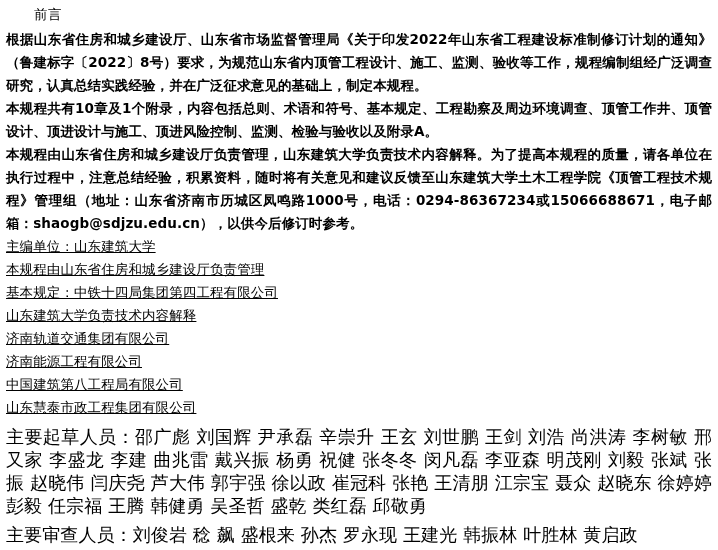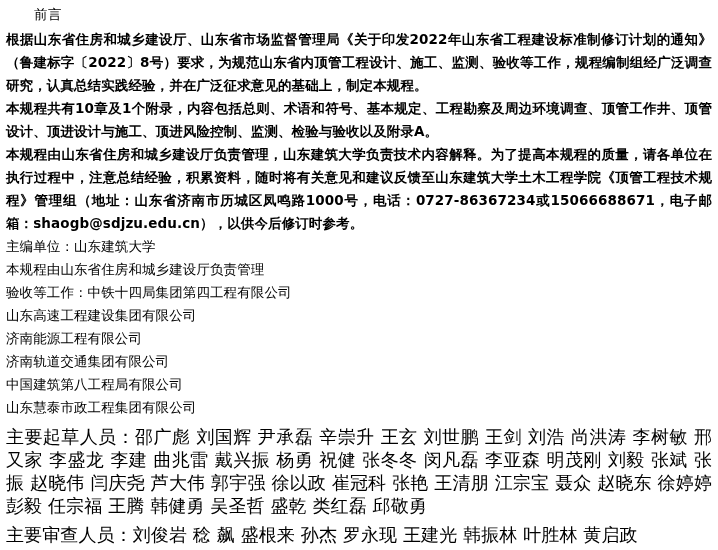--- a/index.html
+++ b/index.html
@@ -37,20 +37,21 @@
     letter-spacing: 0.1px;
     font-weight: bold;
   }
   .line {
     font-size: 13.5px;
     line-height: 23px;
     white-space: nowrap;
   }
   .block {
     margin-bottom: 0;
+    text-decoration: underline;
   }
   .units-list .line {
     letter-spacing: 0.1px;
   }
   .authors {
     font-size: 18px;
     line-height: 23px;
     text-align: justify;
     text-justify: inter-ideograph;
     letter-spacing: 0.1px;
@@ -59,32 +60,32 @@
 </style>
 </head>
 <body>
 
 <div class="page">
 
   <div class="doc-title">前言</div>
 
   <div class="para">根据山东省住房和城乡建设厅、山东省市场监督管理局《关于印发2022年山东省工程建设标准制修订计划的通知》（鲁建标字〔2022〕8号）要求，为规范山东省内顶管工程设计、施工、监测、验收等工作，规程编制组经广泛调查研究，认真总结实践经验，并在广泛征求意见的基础上，制定本规程。</div>
   <div class="para">本规程共有10章及1个附录，内容包括总则、术语和符号、基本规定、工程勘察及周边环境调查、顶管工作井、顶管设计、顶进设计与施工、顶进风险控制、监测、检验与验收以及附录A。</div>
-  <div class="para">本规程由山东省住房和城乡建设厅负责管理，山东建筑大学负责技术内容解释。为了提高本规程的质量，请各单位在执行过程中，注意总结经验，积累资料，随时将有关意见和建议反馈至山东建筑大学土木工程学院《顶管工程技术规程》管理组（地址：山东省济南市历城区凤鸣路1000号，电话：0727-86367234或15066688671，电子邮箱：shaogb@sdjzu.edu.cn），以供今后修订时参考。</div>
+  <div class="para">本规程由山东省住房和城乡建设厅负责管理，山东建筑大学负责技术内容解释。为了提高本规程的质量，请各单位在执行过程中，注意总结经验，积累资料，随时将有关意见和建议反馈至山东建筑大学土木工程学院《顶管工程技术规程》管理组（地址：山东省济南市历城区凤鸣路1000号，电话：0294-86367234或15066688671，电子邮箱：shaogb@sdjzu.edu.cn），以供今后修订时参考。</div>
 
   <div class="block units-list">
     <div class="line"><span>主编单位：</span><span>山东建筑大学</span></div>
     <div class="line">本规程由山东省住房和城乡建设厅负责管理</div>
   </div>
 
   <div class="block units-list">
-    <div class="line"><span>验收等工作：</span><span>中铁十四局集团第四工程有限公司</span></div>
-    <div class="line">山东高速工程建设集团有限公司</div>
+    <div class="line"><span>基本规定：</span><span>中铁十四局集团第四工程有限公司</span></div>
+    <div class="line">山东建筑大学负责技术内容解释</div>
+    <div class="line">济南轨道交通集团有限公司</div>
     <div class="line">济南能源工程有限公司</div>
-    <div class="line">济南轨道交通集团有限公司</div>
     <div class="line">中国建筑第八工程局有限公司</div>
     <div class="line">山东慧泰市政工程集团有限公司</div>
   </div>
 
   <div class="authors"><span>主要起草人员：</span><span>邵广彪 刘国辉 尹承磊 辛崇升 王玄 刘世鹏 王剑 刘浩 尚洪涛 李树敏 邢又家 李盛龙 李建 曲兆雷 戴兴振 杨勇 祝健 张冬冬 闵凡磊 李亚森 明茂刚 刘毅 张斌 张振 赵晓伟 闫庆尧 芦大伟 郭宇强 徐以政 崔冠科 张艳 王清朋 江宗宝 聂众 赵晓东 徐婷婷 彭毅 任宗福 王腾 韩健勇 吴圣哲 盛乾 类红磊 邱敬勇</span></div>
 
   <div class="authors"><span>主要审查人员：</span><span>刘俊岩 稔 飙 盛根来 孙杰 罗永现 王建光 韩振林 叶胜林 黄启政</span></div>
 
 </div>
 

